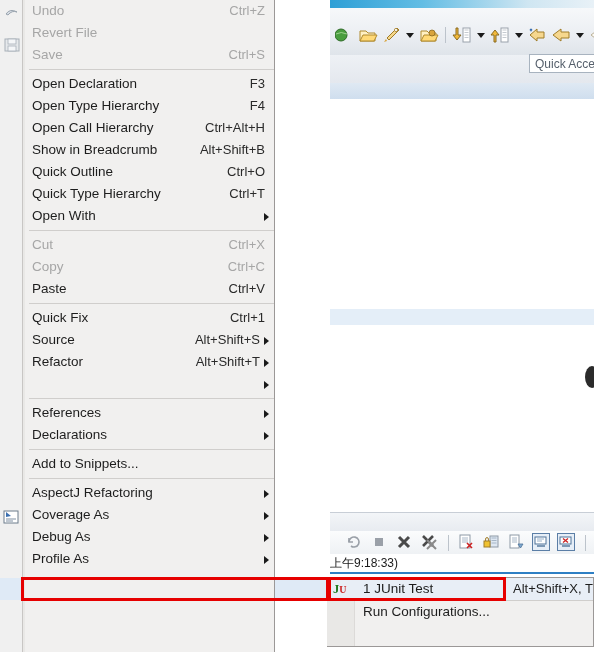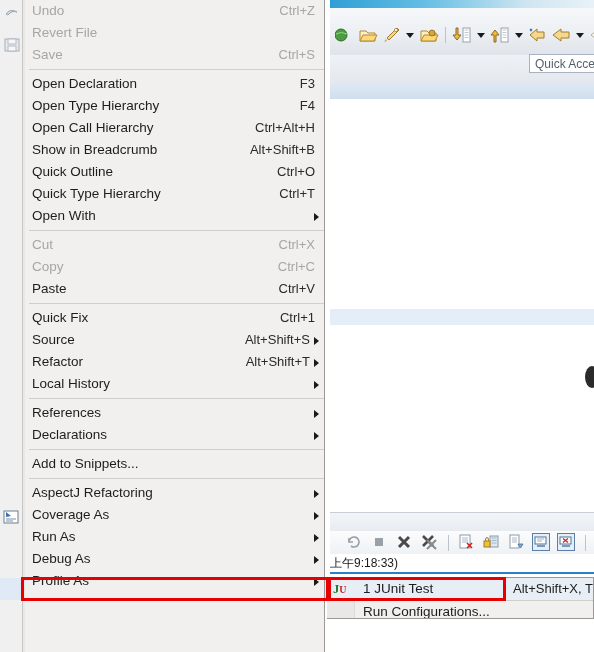--- a/index.html
+++ b/index.html
@@ -95,21 +95,21 @@
     background: #ffffff;
   }
   .ide-left-strip {
     position: absolute; left: 0; top: 0; width: 22px; height: 652px;
     background: #f0f0f0;
   }
   .gutter-ico { position: absolute; width: 18px; height: 18px; }
 
   
   .menu {
-    position: absolute; left: 22px; top: 0; width: 303px; height: 652px;
+    position: absolute; left: 22px; top: 0; width: 253px; height: 652px;
     background: #f1f0ef;
     border-left: 1px solid #c8c6c4;
     border-right: 1px solid #9b9897;
     box-sizing: border-box;
     overflow: hidden;
   }
   .menu-gutter {
     position: absolute; left: 0; top: 0; width: 2px; height: 100%;
     background: #e9e8e6;
   }
@@ -145,21 +145,21 @@
   
   .redbox {
     position: absolute; border: 3px solid #e60000; box-sizing: border-box;
     pointer-events: none;
   }
   #redbox-runas { left: 21px; top: 577px; width: 308px; height: 24px; }
   #redbox-junit { left: 328px; top: 577px; width: 178px; height: 24px; }
 
   
   .submenu {
-    position: absolute; left: 327px; top: 577px; width: 267px; height: 42px;
+    position: absolute; left: 327px; top: 577px; width: 267px; height: 70px;
     background: #f1f0ef;
     border: 1px solid #9b9897; border-left: none;
     box-sizing: border-box;
     overflow: hidden;
   }
   .sub-gutter {
     position: absolute; left: 0; top: 0; width: 27px; height: 100%;
     background: #e9e8e6; border-right: 1px solid #dcdad8;
   }
   .smi {
@@ -419,21 +419,20 @@
           <span class="lbl">Source</span>
           <span class="acc">Alt+Shift+S</span>
           <span class="arrow"></span>
         </div>
         <div class="mi">
           <span class="lbl">Refactor</span>
           <span class="acc">Alt+Shift+T</span>
           <span class="arrow"></span>
         </div>
         <div class="mi">
-          <span class="lbl">Local History</span>
           <span class="arrow"></span>
         </div>
         <div class="msep"></div>
         <div class="mi">
           <span class="lbl">References</span>
           <span class="arrow"></span>
         </div>
         <div class="mi">
           <span class="lbl">Declarations</span>
           <span class="arrow"></span>
@@ -442,24 +441,20 @@
         <div class="mi noarrow">
           <span class="lbl">Add to Snippets...</span>
         </div>
         <div class="msep"></div>
         <div class="mi">
           <span class="lbl">AspectJ Refactoring</span>
           <span class="arrow"></span>
         </div>
         <div class="mi">
           <span class="lbl">Coverage As</span>
-          <span class="arrow"></span>
-        </div>
-        <div class="mi">
-          <span class="lbl">Run As</span>
           <span class="arrow"></span>
         </div>
         <div class="mi">
           <span class="lbl">Debug As</span>
           <span class="arrow"></span>
         </div>
         <div class="mi">
           <span class="lbl">Profile As</span>
           <span class="arrow"></span>
         </div>

